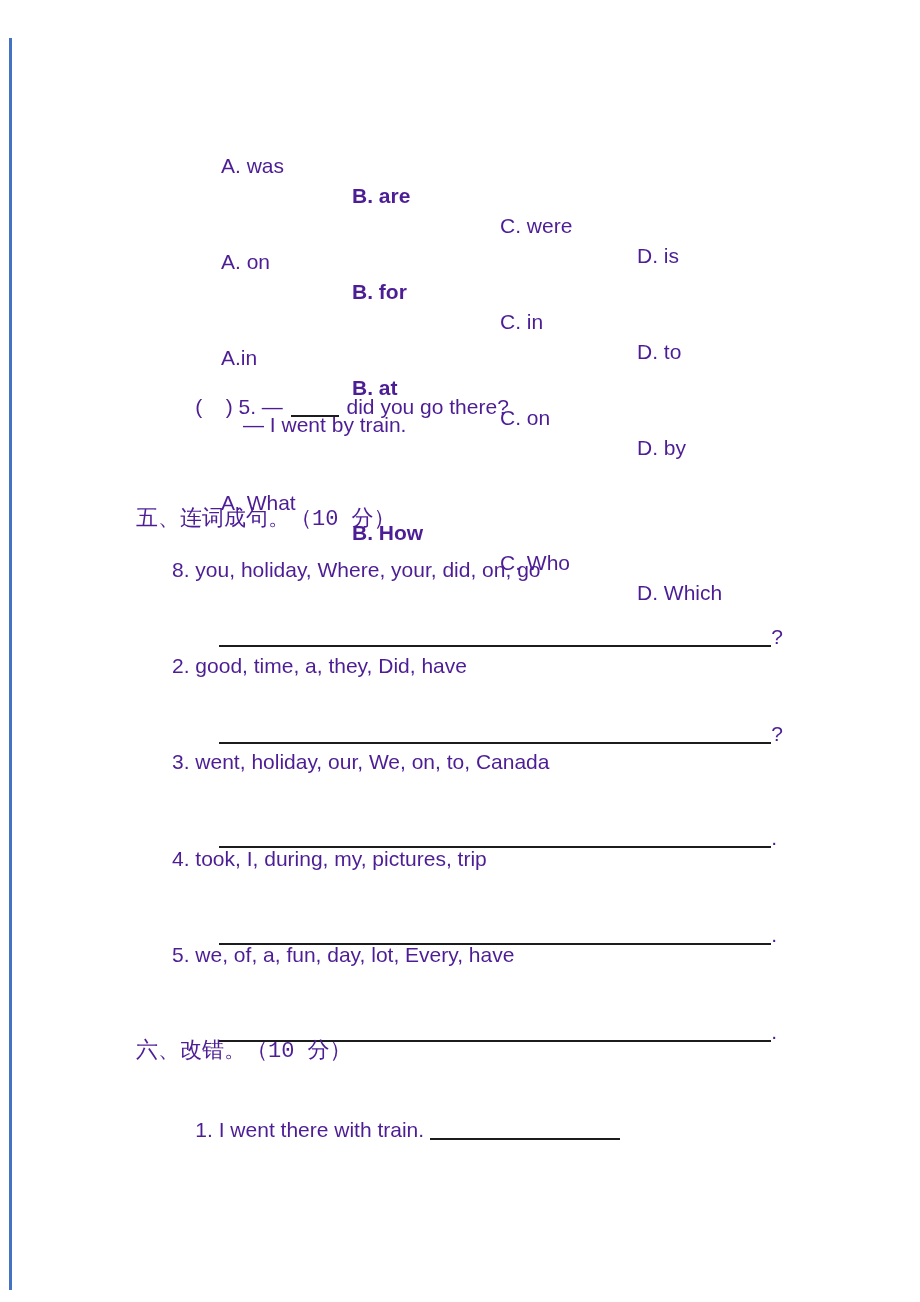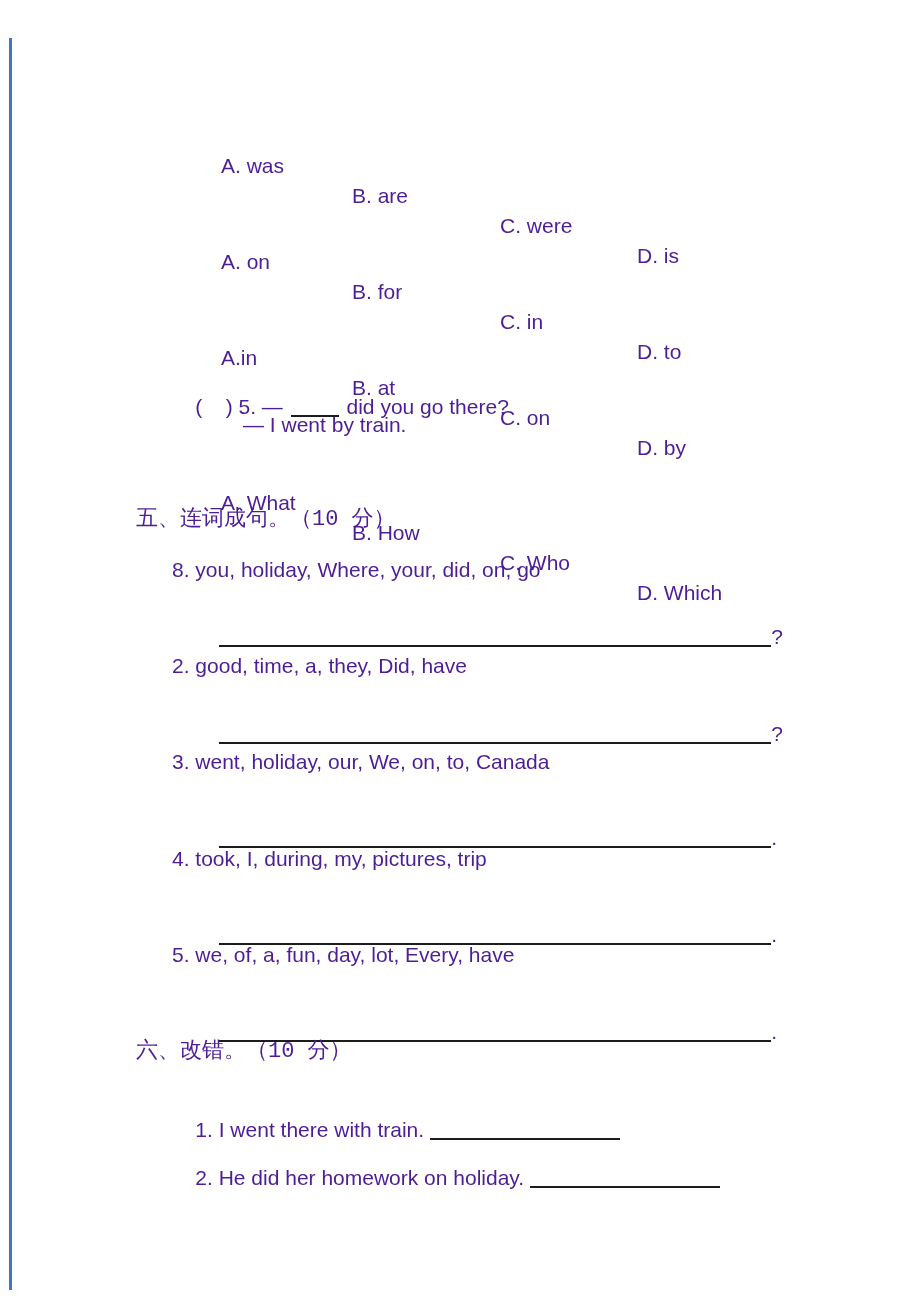--- a/index.html
+++ b/index.html
@@ -17,21 +17,21 @@
     height:30px; left:0; width:920px;
   }
   .q    { left:172px; width:740px; }
   .dlg  { left:243px; width:660px; }
   .item { left:172px; width:740px; }
   .hdr  {
     left:136px; width:760px; font-size:22px; line-height:32px; height:32px;
     font-family:Liberation Mono, monospace;
   }
   .opts span { position:absolute; white-space:pre; }
-  .opt1 { left:221px; } .opt2 { left:352px; } .opt3 { left:500px; } .opt4 { left:637px; }
+  .opt1 { left:221px; } .opt2 { left:352px;font-weight:bold; } .opt3 { left:500px; } .opt4 { left:637px; }
   .blankrow { left:196px; width:720px; }
   .bar {
     display:inline-block; height:2px; background:#1c1c1c;
     vertical-align:baseline; transform:translateY(3px);
   }
   .bar-long  { width:552px; }
   .bar-short { width:48px; margin:0 2px; }
   .bar-six   { width:190px; }
   sup.ord { font-size:13px; position:relative; top:-7px; }
 </style>
@@ -104,17 +104,14 @@
   <div class="line blankrow" style="top:987px">
     <span class="bar bar-long"></span><span>.</span>
   </div>
 
   <div class="line hdr" style="top:1036px">六、改错。（10 分）</div>
 
   <div class="line item" style="top:1085px">
     <span>1. I went there with train. </span><span class="bar bar-six"></span>
   </div>
 
-  <div class="line item" style="top:1133px">
-    <span>2. He did her homework on holiday. </span><span class="bar bar-six"></span>
-  </div>
 
 </div>
 
 </body></html>

